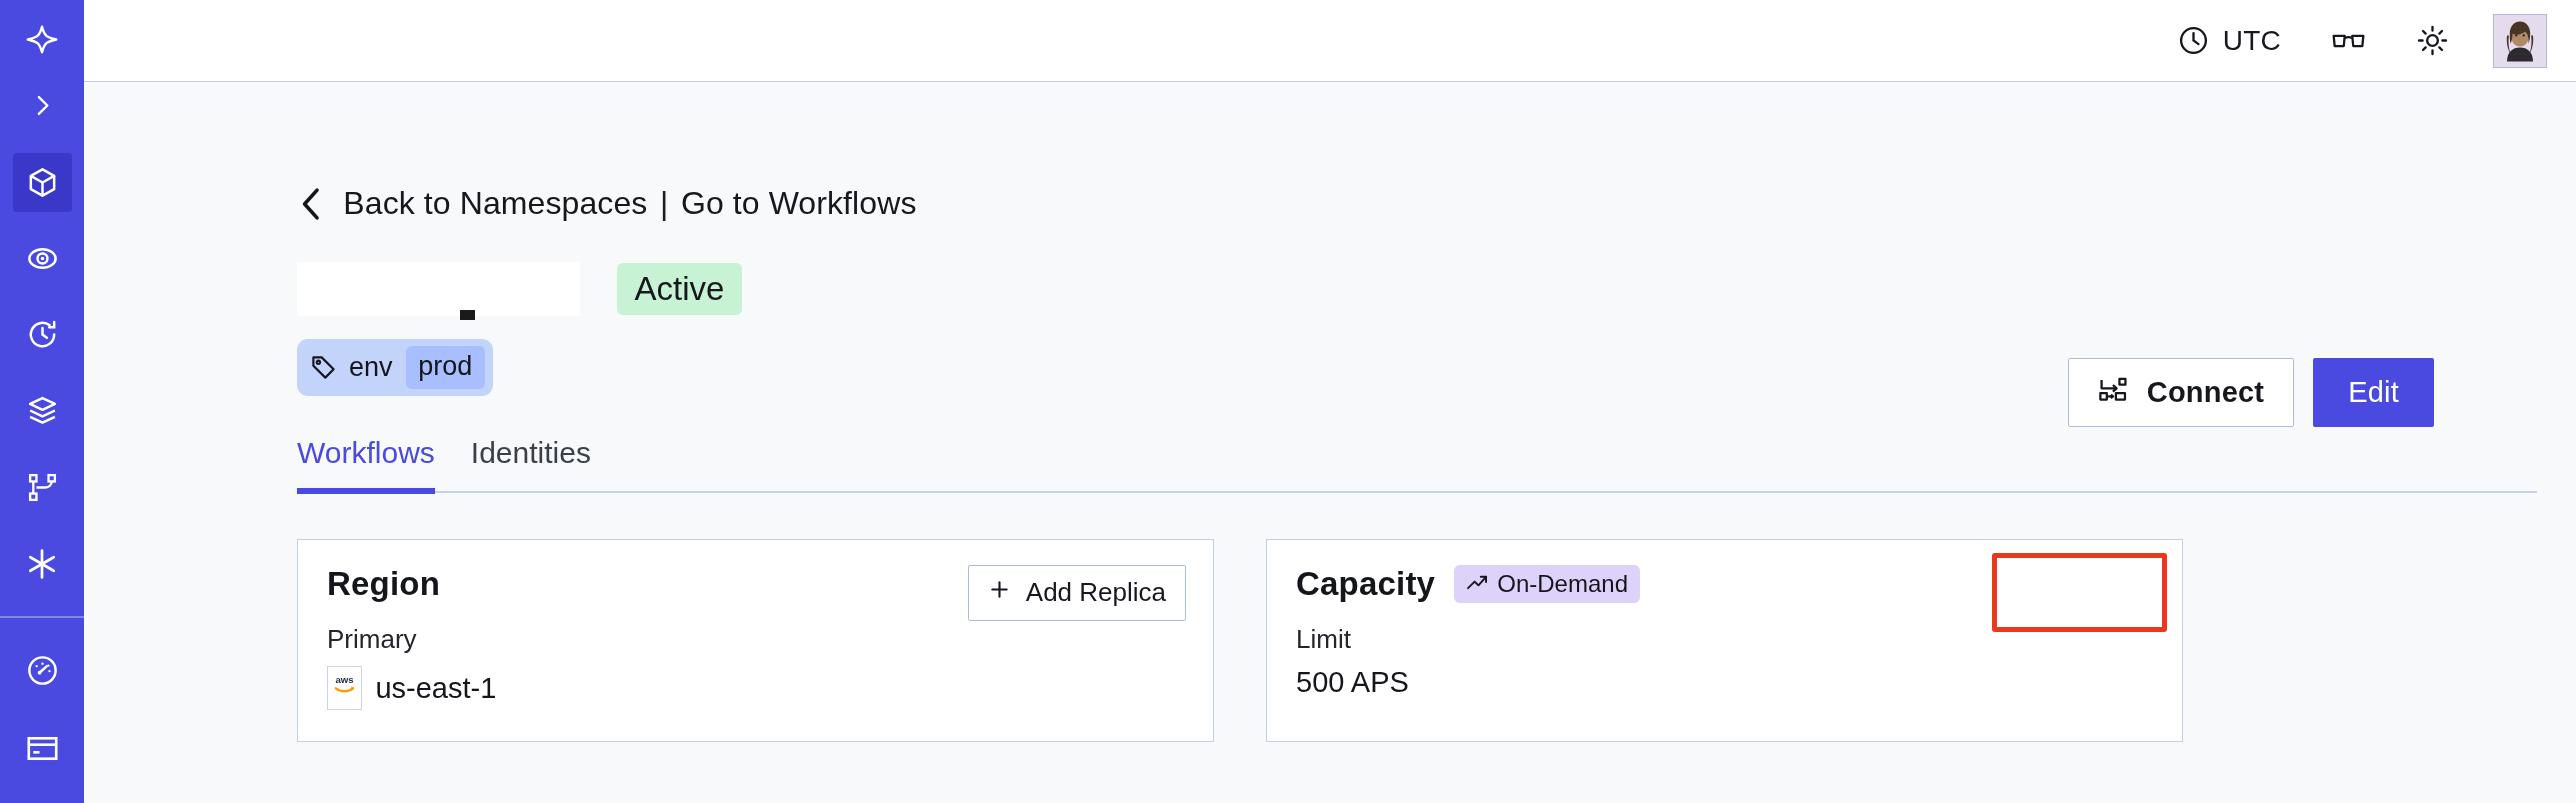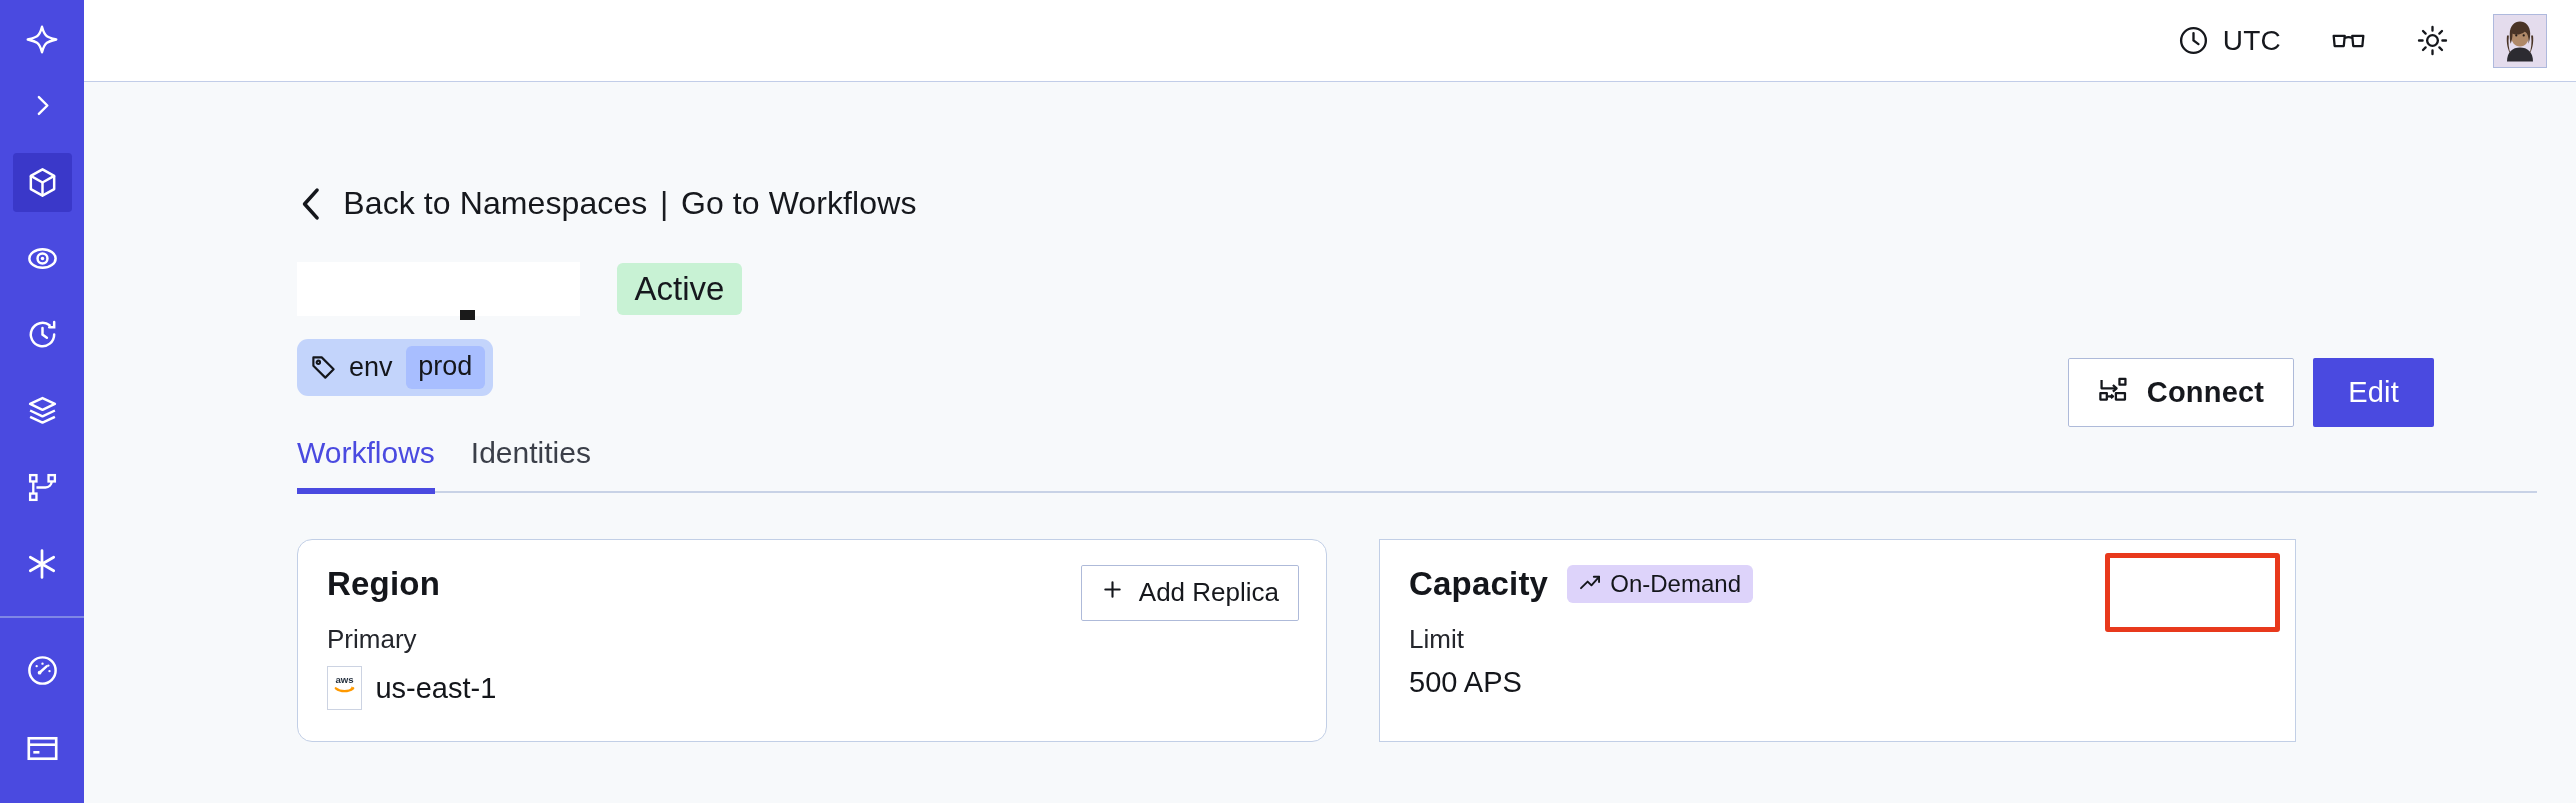--- a/index.html
+++ b/index.html
@@ -139,21 +139,21 @@
 
   .cards {
     margin: 46px 0 0 213px;
     display: flex; align-items: flex-start; gap: 52px;
   }
   .card {
     background: #ffffff; border: 1.9px solid #c2cfe6;
     height: 203px; padding: 25px 29px 0 29px;
     position: relative;
   }
-  .card-region   { width: 1030px; border-radius: 15px; }
+  .card-region   { width: 917px; }
   .card-capacity { width: 917px; }
   .card-retention{ width: 307px; }
   .card-head { display: flex; align-items: center; }
   .card-title {
     font-size: 33px; font-weight: bold; color: #14161b; letter-spacing: 0.2px;
   }
   .badge-ondemand {
     margin-left: 19px;
     background: #ddd3fa; color: #14161b;
     font-size: 24px; padding: 5.8px 11.5px; border-radius: 5.8px;

